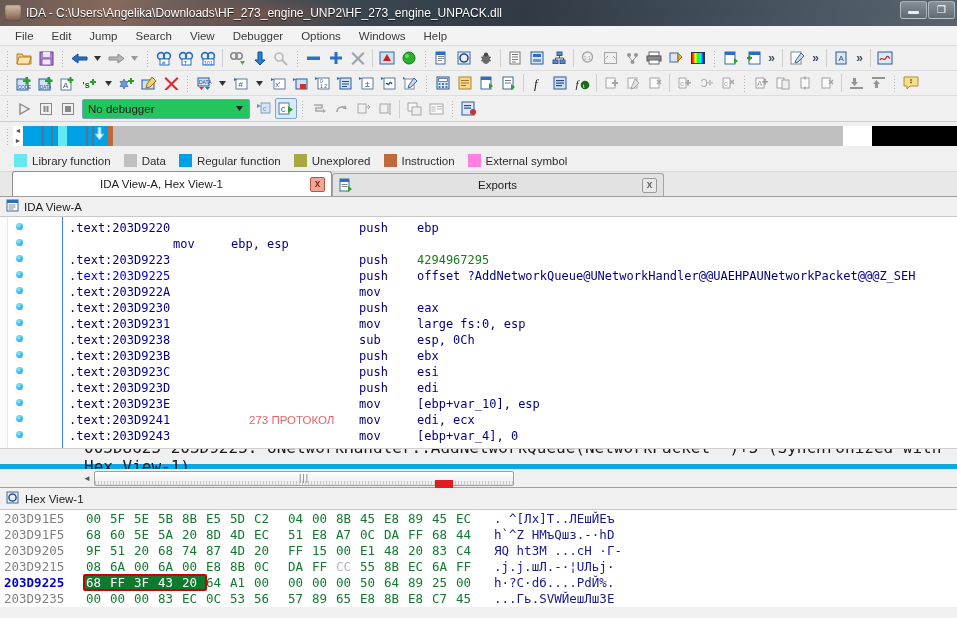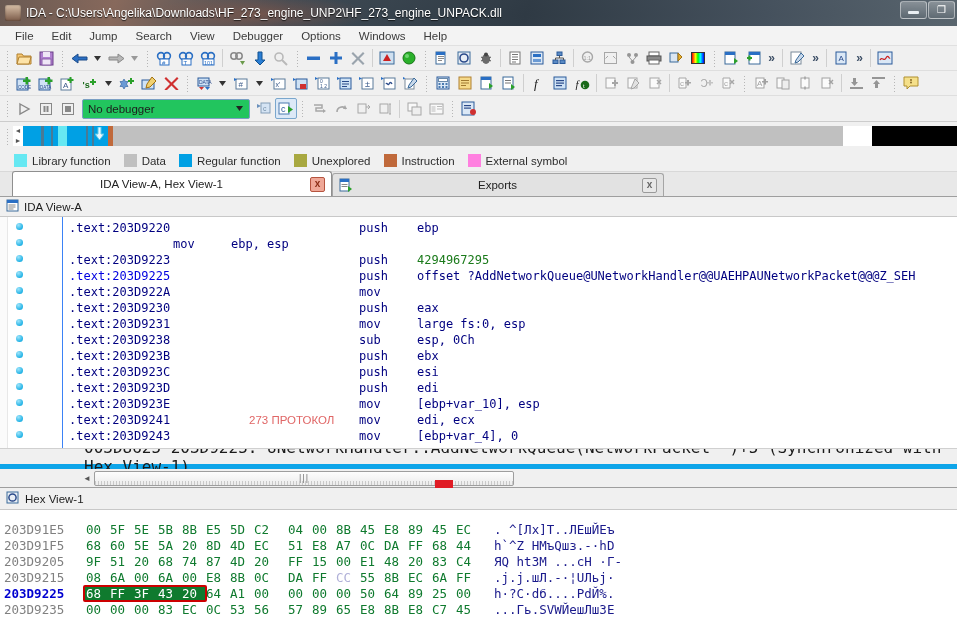--- a/index.html
+++ b/index.html
@@ -259,21 +259,21 @@
   .hex-header {
     height: 22px; background: #f0f0f0;
     border-bottom: 1px solid #c8c8c8;
     display:flex; align-items:center; gap:6px; padding-left:6px;
     font-size: 11.5px; color: #1c1c1c;
   }
   .hex-body {
     background: #ffffff;
     font-family: "DejaVu Sans Mono", monospace;
     font-size: 12.5px;
-    padding-top: 12px;
+    padding-top: 1px;
     overflow:hidden;
   }
   .hline { height: 16px; line-height: 16px; white-space: nowrap; display:flex; }
   .hx-addr { width: 86px; flex:none; color: #808080; padding-left:4px; letter-spacing:0px; }
   .hline.cur .hx-addr { color: #0000d0; font-weight: bold; }
   .hx-bytes { flex: none; color: #0f7a2e; position: relative; display:flex; }
   .hx-b { width: 24px; text-align:left; }
   .hx-b.gap { margin-left: 10px; }
   .hx-b.dim { color: #b0b0d8; }
   .hx-ascii { color: #1a1a8c; padding-left: 14px; white-space: pre; }

